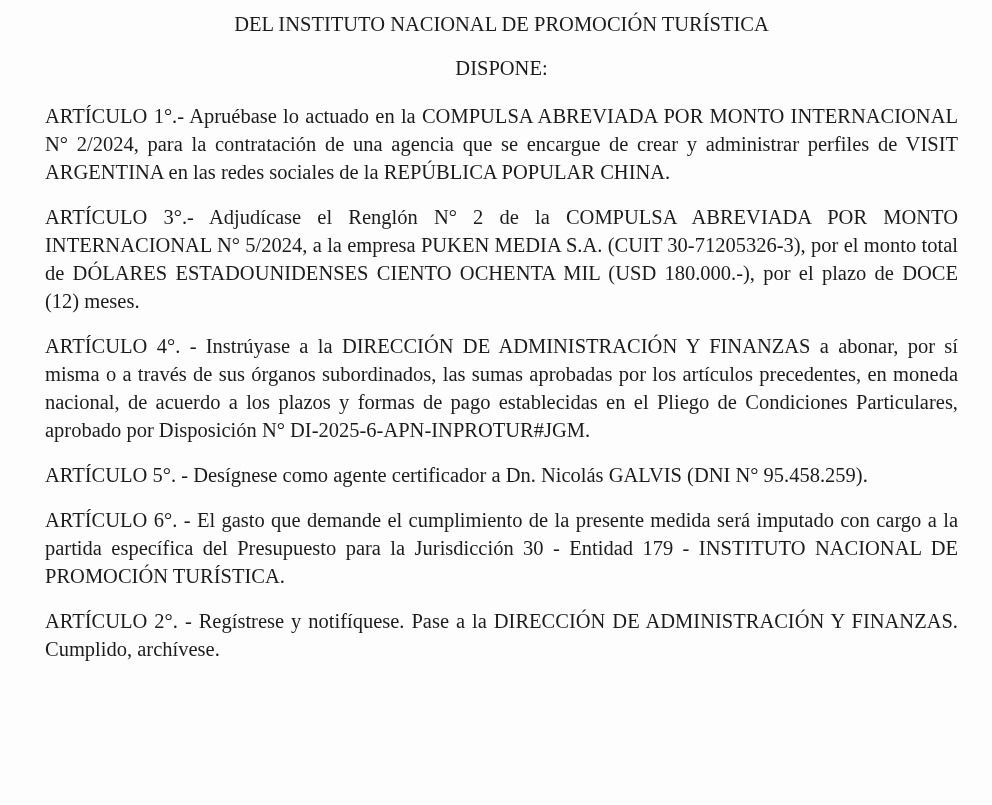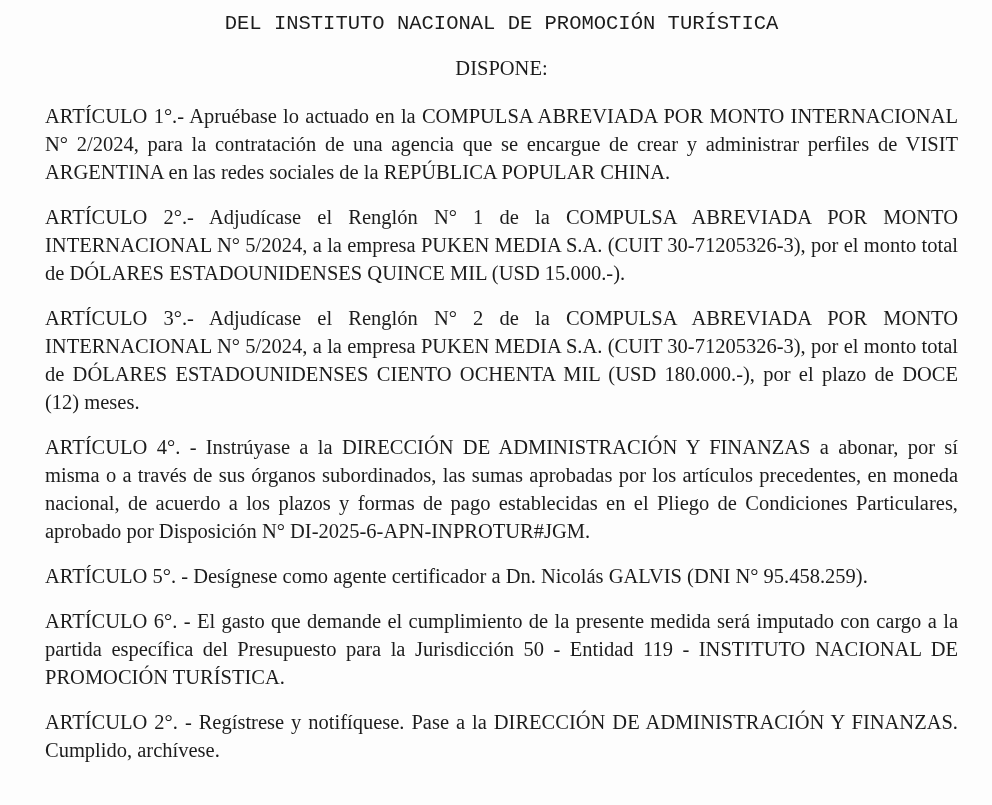--- a/index.html
+++ b/index.html
@@ -22,21 +22,20 @@
     background: #fdfdfd;
     color: #1c1c1c;
     
     filter: blur(0.3px);
   }
   .doc-title {
     text-align: center;
     font-size: 20.5px;
     line-height: 28px;
     white-space: nowrap;
-    font-family: Liberation Mono, monospace;
   }
   .doc-subtitle {
     text-align: center;
     font-size: 20.5px;
     line-height: 28px;
     margin-top: 16px;
   }
   .articles {
     margin-top: 20px;
   }
@@ -51,20 +50,19 @@
 </head>
 <body>
 
 <div class="page">
   <div class="doc-title">DEL INSTITUTO NACIONAL DE PROMOCIÓN TURÍSTICA</div>
 
   <div class="doc-subtitle">DISPONE:</div>
 
   <div class="articles">
     <p class="article">ARTÍCULO 1°.- Apruébase lo actuado en la COMPULSA ABREVIADA POR MONTO INTERNACIONAL N° 2/2024, para la contratación de una agencia que se encargue de crear y administrar perfiles de VISIT ARGENTINA en las redes sociales de la REPÚBLICA POPULAR CHINA.</p>
-    <p class="article">ARTÍCULO 2°.- Adjudícase el Renglón N° 1 de la COMPULSA ABREVIADA POR MONTO INTERNACIONAL N° 5/2024, a la empresa PUKEN MEDIA S.A. (CUIT 30-71205326-3), por el monto total de DÓLARES ESTADOUNIDENSES QUINCE MIL (USD 15.000.-).</p>
     <p class="article">ARTÍCULO 3°.- Adjudícase el Renglón N° 2 de la COMPULSA ABREVIADA POR MONTO INTERNACIONAL N° 5/2024, a la empresa PUKEN MEDIA S.A. (CUIT 30-71205326-3), por el monto total de DÓLARES ESTADOUNIDENSES CIENTO OCHENTA MIL (USD 180.000.-), por el plazo de DOCE (12) meses.</p>
     <p class="article">ARTÍCULO 4°. - Instrúyase a la DIRECCIÓN DE ADMINISTRACIÓN Y FINANZAS a abonar, por sí misma o a través de sus órganos subordinados, las sumas aprobadas por los artículos precedentes, en moneda nacional, de acuerdo a los plazos y formas de pago establecidas en el Pliego de Condiciones Particulares, aprobado por Disposición N° DI-2025-6-APN-INPROTUR#JGM.</p>
     <p class="article">ARTÍCULO 5°. - Desígnese como agente certificador a Dn. Nicolás GALVIS (DNI N° 95.458.259).</p>
-    <p class="article">ARTÍCULO 6°. - El gasto que demande el cumplimiento de la presente medida será imputado con cargo a la partida específica del Presupuesto para la Jurisdicción 50 - Entidad 119 - INSTITUTO NACIONAL DE PROMOCIÓN TURÍSTICA.</p>
+    <p class="article">ARTÍCULO 6°. - El gasto que demande el cumplimiento de la presente medida será imputado con cargo a la partida específica del Presupuesto para la Jurisdicción 30 - Entidad 179 - INSTITUTO NACIONAL DE PROMOCIÓN TURÍSTICA.</p>
     <p class="article">ARTÍCULO 2°. - Regístrese y notifíquese. Pase a la DIRECCIÓN DE ADMINISTRACIÓN Y FINANZAS. Cumplido, archívese.</p>
   </div>
 </div>
 
 </body></html>

